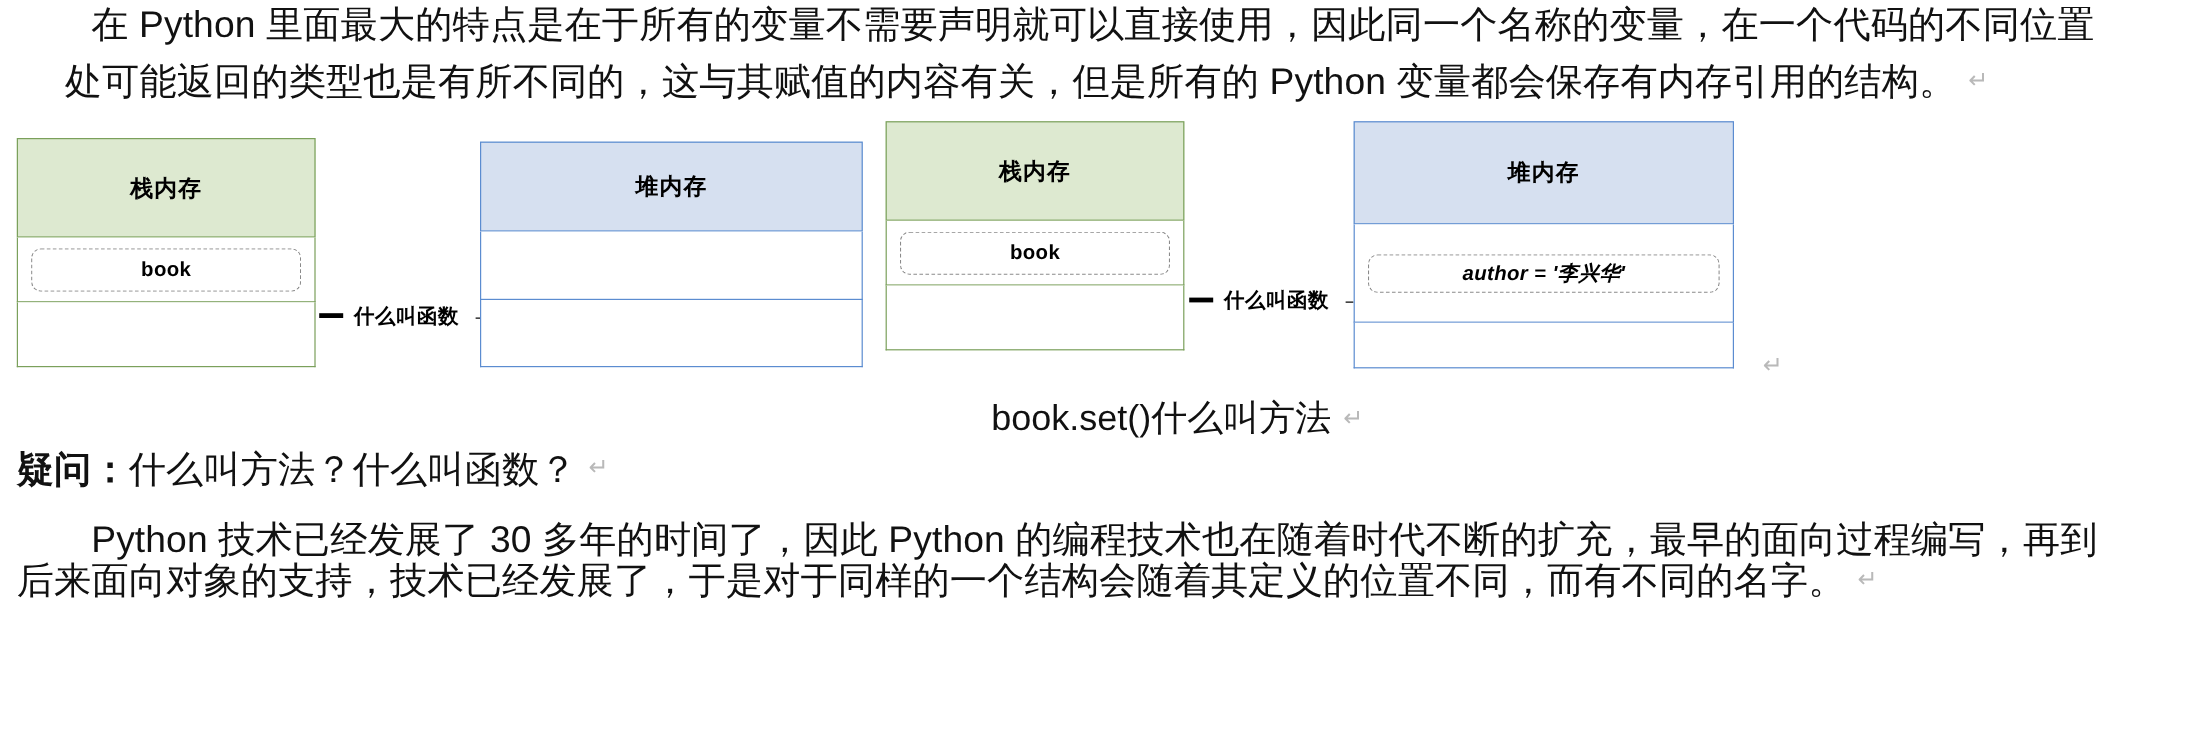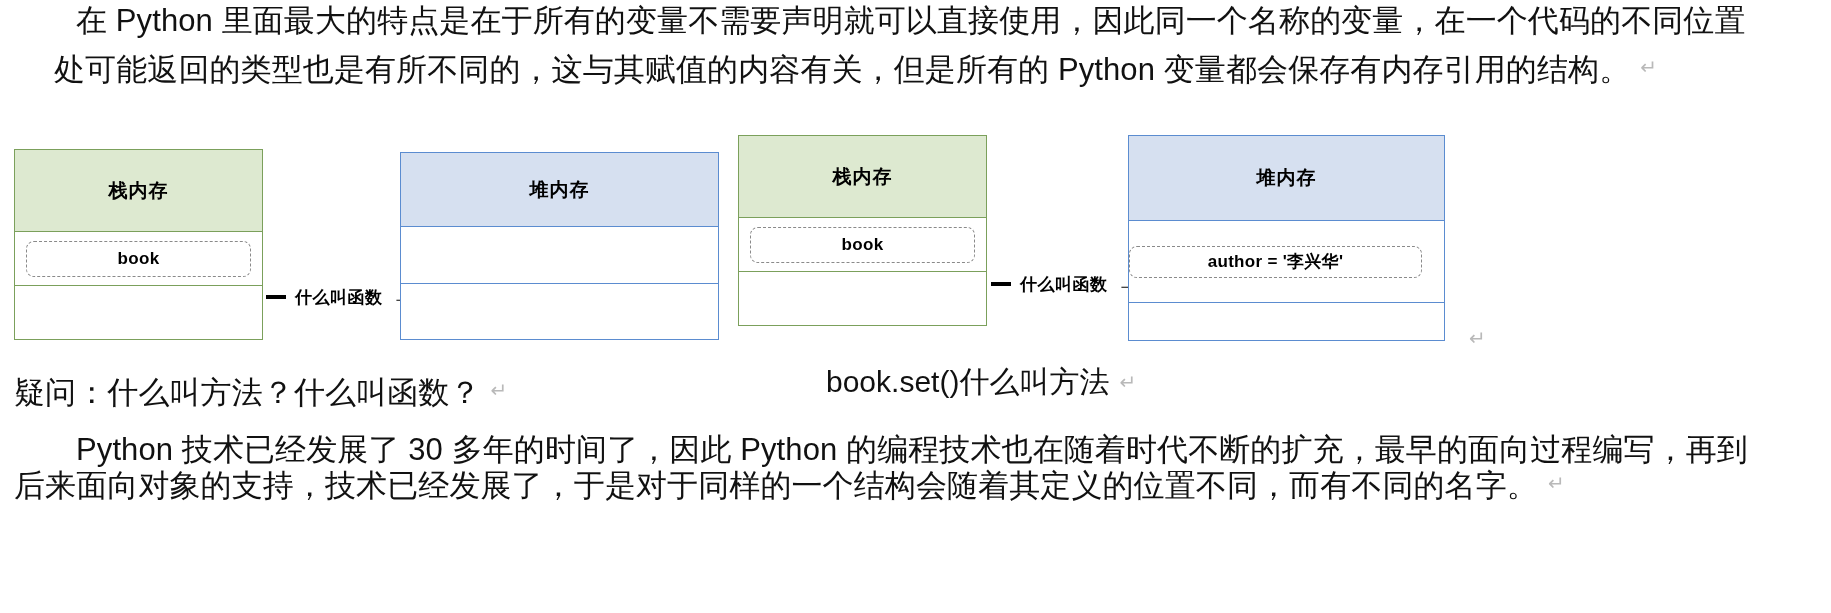--- a/index.html
+++ b/index.html
@@ -28,31 +28,30 @@
   }
   .para-indent { text-indent: 62px; }
 
   .pilcrow {
     color: #b9b9b9;
     font-size: 20px;
     vertical-align: 12%;
     padding-left: 10px;
   }
 
-  .q-label { font-weight: normal; }
+  .q-label { font-weight: bold; }
 
   
   #diagram {
     position: absolute;
     left: 0;
     top: 0;
     width: 1831px;
     height: 479px;
     pointer-events: none;
-    margin-top: 34px;
   }
 
   .memblock {
     position: absolute;
     box-sizing: border-box;
     background: #ffffff;
   }
   .memblock .hdr {
     box-sizing: border-box;
     display: flex;
@@ -185,21 +184,21 @@
   <div class="connector" style="left:991px; top:238px;">
     <span class="dash"></span>
     <span>什么叫函数</span>
     <span class="arrow">→</span>
   </div>
 
   <div class="memblock heap" style="left:1128px; top:101px; width:317px; height:207px;">
     <div class="hdr" style="height:86px;">
       <span>堆内存</span>
     </div>
-    <div class="row" style="height:82px; flex-direction:row; gap:6px; justify-content:space-between;">
+    <div class="row" style="height:82px; flex-direction:row; gap:6px; justify-content:center;font-style:italic;">
       <div class="slot" style="height:32px;">
         <span>author = '李兴华'</span>
       </div>
     </div>
     <div class="row" style="height:38px;">
       <span></span>
     </div>
   </div>
 
   <div class="pilcrow" style="position:absolute; left:1459px; top:292px;">↵</div>

